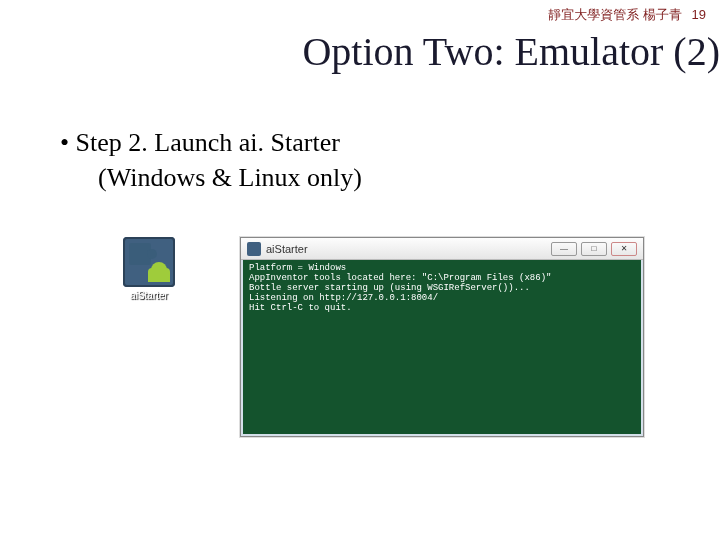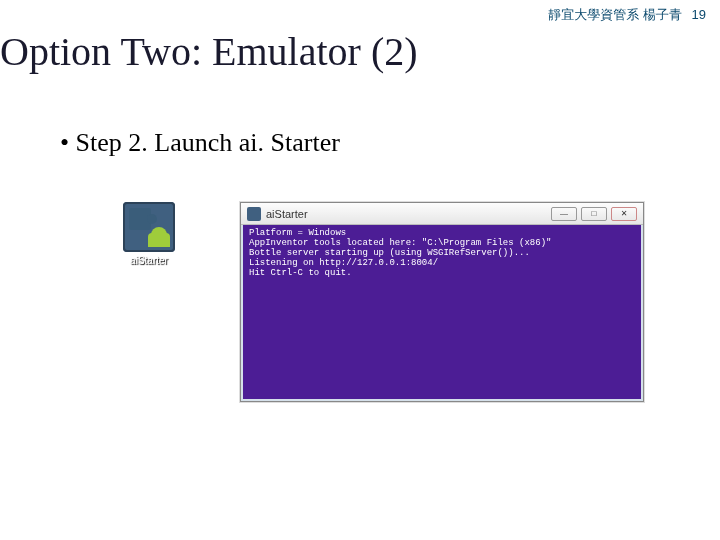--- a/index.html
+++ b/index.html
@@ -9,26 +9,26 @@
       background: #fff;
       font-family: "Times New Roman", serif;
       position: relative;
       overflow: hidden;
     }
     .header-right {
       position: absolute;
       top: 6px;
       right: 14px;
       font-size: 13px;
-      color: #0c4a6e;
+      color: #7f1d1d;
       font-family: Arial, sans-serif;
     }
     .header-right .page-num { margin-left: 6px; }
     .title {
-      text-align: left;
+      text-align: right;
       font-size: 40px;
       color: #1a1a2e;
       margin-top: 28px;
       font-weight: 400;
     }
     .bullet-block {
       margin-top: 50px;
       margin-left: 60px;
     }
     .bullet-line1, .bullet-line2 {
@@ -119,21 +119,21 @@
       border: 1px solid #999;
       background: linear-gradient(#fafafa,#e9e9e9);
       display:flex; align-items:center; justify-content:center;
       font-size: 8px;
       font-family: Arial, sans-serif;
       color:#333;
       border-radius: 2px;
     }
     .win-btn.close { border-color:#c88; }
     .terminal-body {
-      background: #4c1d95;
+      background: #14532d;
       color: #fff;
       font-family: "Consolas", "Courier New", monospace;
       font-size: 9px;
       line-height: 1.1;
       padding: 4px 6px 6px 6px;
       height: 176px;
       white-space: pre;
       border: 2px solid #d5e0ea;
       border-top: none;
     }
@@ -143,20 +143,21 @@
 
 <div class="header-right">
   <span>靜宜大學資管系 楊子青</span>
   <span class="page-num">19</span>
 </div>
 
 <h1 class="title">Option Two: Emulator (2)</h1>
 
 <div class="bullet-block">
   <div class="bullet-line1">• Step 2. Launch ai. Starter</div>
+  <div class="bullet-line2" style="margin-left:38px;">(Windows &amp; Linux only)</div>
 </div>
 
 <div class="content-row">
 
   <div class="desktop-icon">
     <div class="icon-box">
       <div class="puzzle"></div>
       <div class="android"></div>
     </div>
     <div class="label">aiStarter</div>

